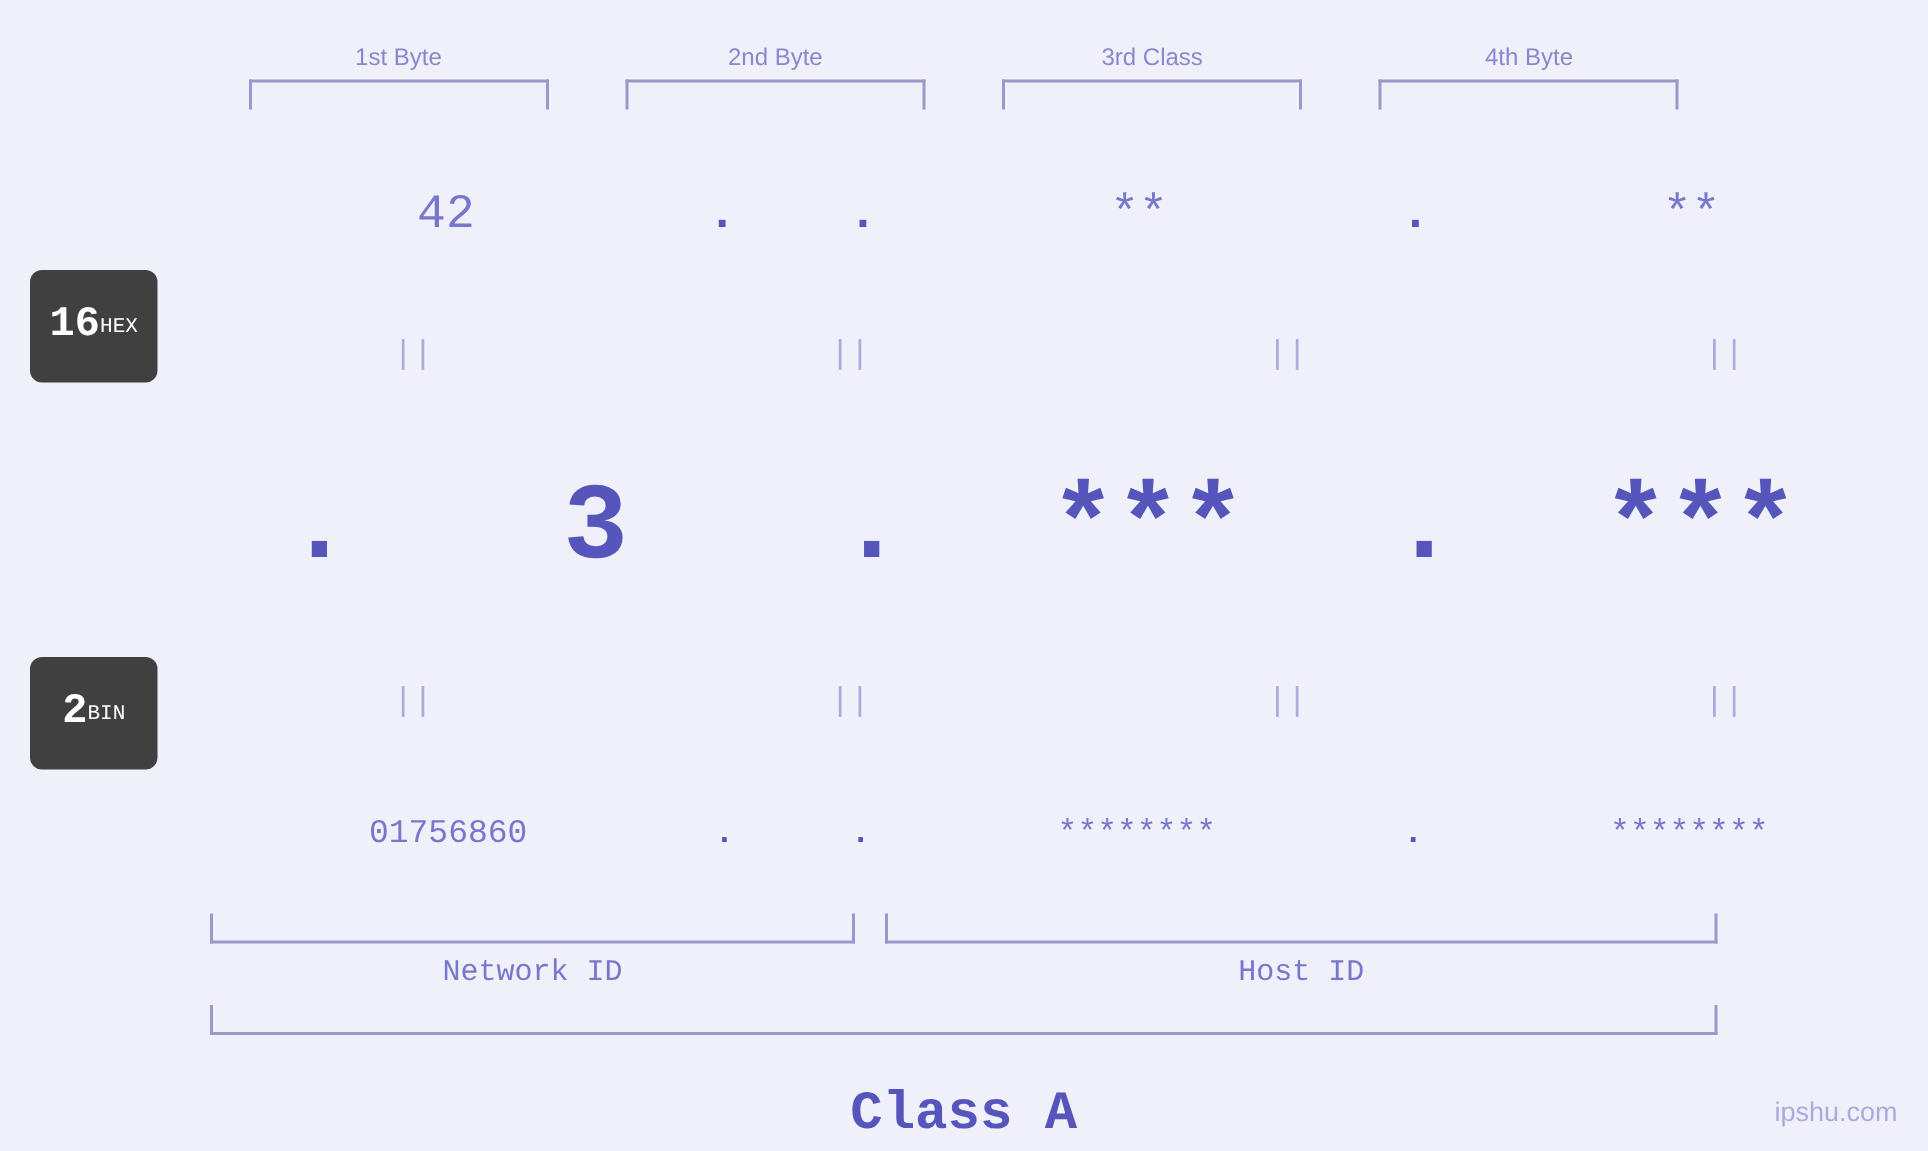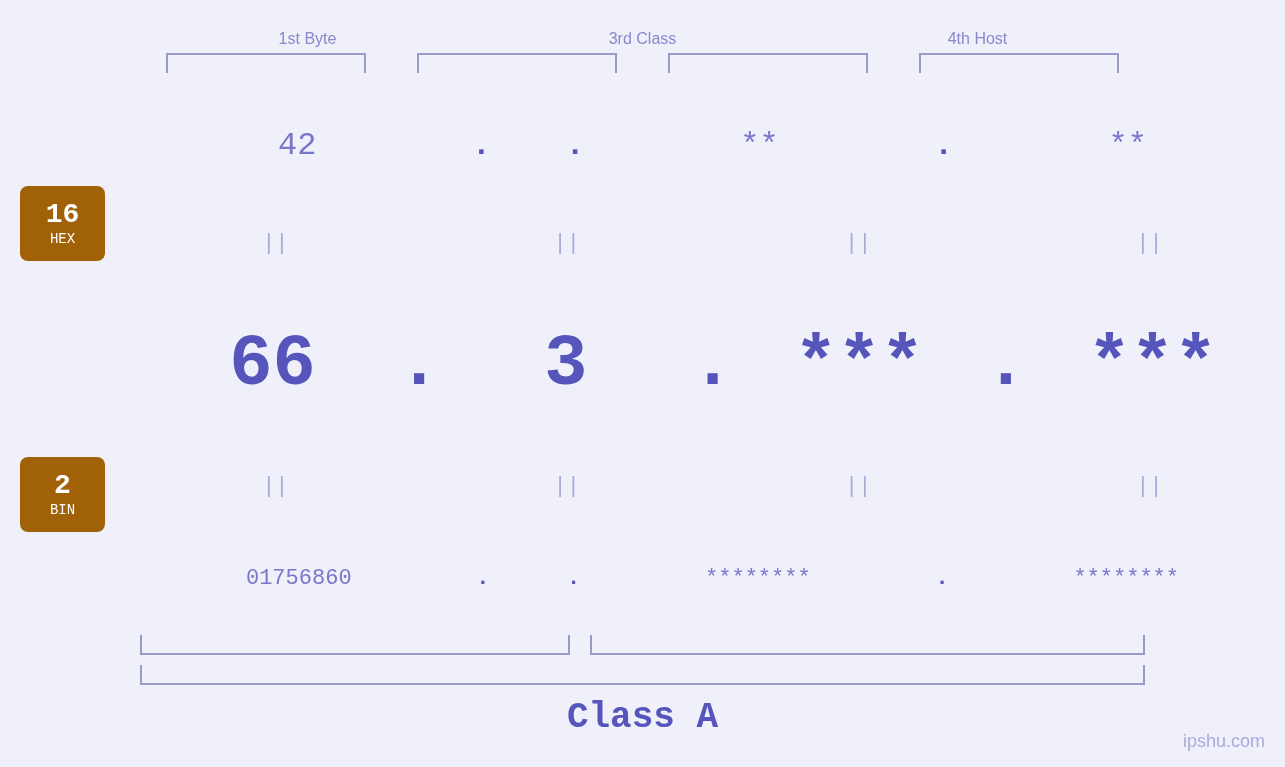--- a/index.html
+++ b/index.html
@@ -68,27 +68,27 @@
     .base-labels {
       display: flex;
       flex-direction: column;
       justify-content: space-around;
       padding: 10px 20px;
       gap: 10px;
       width: 140px;
     }
 
     .base-badge {
-      background-color: #a16207;
+      background-color: #404040;
       color: white;
       border-radius: 8px;
       width: 85px;
       height: 75px;
       display: flex;
-      flex-direction: column;
+      flex-direction: row;
       align-items: center;
       justify-content: center;
     }
 
     .base-number {
       font-size: 28px;
       font-weight: bold;
       line-height: 1;
     }
 
@@ -147,22 +147,22 @@
       font-size: 32px;
     }
 
     .dot-separator.small {
       font-size: 22px;
     }
 
     .class-row {
       width: 100%;
       text-align: center;
-      margin-top: 12px;
-      padding-bottom: 29px;
+      margin-top: 32px;
+      padding-bottom: 4px;
     }
 
     .class-label {
       color: #5555bb;
       font-size: 36px;
       font-weight: bold;
       font-family: 'Courier New', Courier, monospace;
     }
 
     .watermark {
@@ -194,22 +194,23 @@
       width: 30px;
     }
   </style>
 </head>
 <body>
 
 <div class="main-container">
 
   <div class="byte-headers">
     <div class="byte-header">1st Byte</div>
+    <div class="byte-header">2nd Byte</div>
     <div class="byte-header">3rd Class</div>
-    <div class="byte-header">4th Host</div>
+    <div class="byte-header">4th Byte</div>
   </div>
 
   <div class="bracket-row">
     <div class="bracket"></div>
     <div class="bracket"></div>
     <div class="bracket"></div>
     <div class="bracket"></div>
   </div>
 
   <div class="content-area">
@@ -240,21 +241,20 @@
         <span class="sep-col">||</span>
         <span class="sep-spacer"></span>
         <span class="sep-col">||</span>
         <span class="sep-spacer"></span>
         <span class="sep-col">||</span>
         <span class="sep-spacer"></span>
         <span class="sep-col">||</span>
       </div>
 
       <div class="ip-row">
-        <span class="byte-value large">66</span>
         <span class="dot-separator large">.</span>
         <span class="byte-value large">3</span>
         <span class="dot-separator large">.</span>
         <span class="byte-value large">***</span>
         <span class="dot-separator large">.</span>
         <span class="byte-value large">***</span>
       </div>
 
       <div class="sep-row">
         <span class="sep-col">||</span>
@@ -281,20 +281,25 @@
   <div style="width:100%; padding: 0 140px;">
 
     <div style="display:flex; gap:0;">
 
       <div style="width:430px; border-bottom:2px solid #9999cc; border-left:2px solid #9999cc; border-right:2px solid #9999cc; height:20px;"></div>
       <div style="width:20px;"></div>
 
       <div style="flex:1; border-bottom:2px solid #9999cc; border-left:2px solid #9999cc; border-right:2px solid #9999cc; height:20px;"></div>
     </div>
 
+    <div style="display:flex; margin-top:8px;">
+      <div style="width:430px; text-align:center; color:#7777cc; font-size:20px; font-family:'Courier New',Courier,monospace;">Network ID</div>
+      <div style="width:20px;"></div>
+      <div style="flex:1; text-align:center; color:#7777cc; font-size:20px; font-family:'Courier New',Courier,monospace;">Host ID</div>
+    </div>
   </div>
 
   <div style="width:100%; padding: 0 140px; margin-top:10px;">
     <div style="border-bottom:2px solid #9999cc; border-left:2px solid #9999cc; border-right:2px solid #9999cc; height:20px; width:100%;"></div>
   </div>
 
   <div class="class-row">
     <span class="class-label">Class A</span>
   </div>
 

